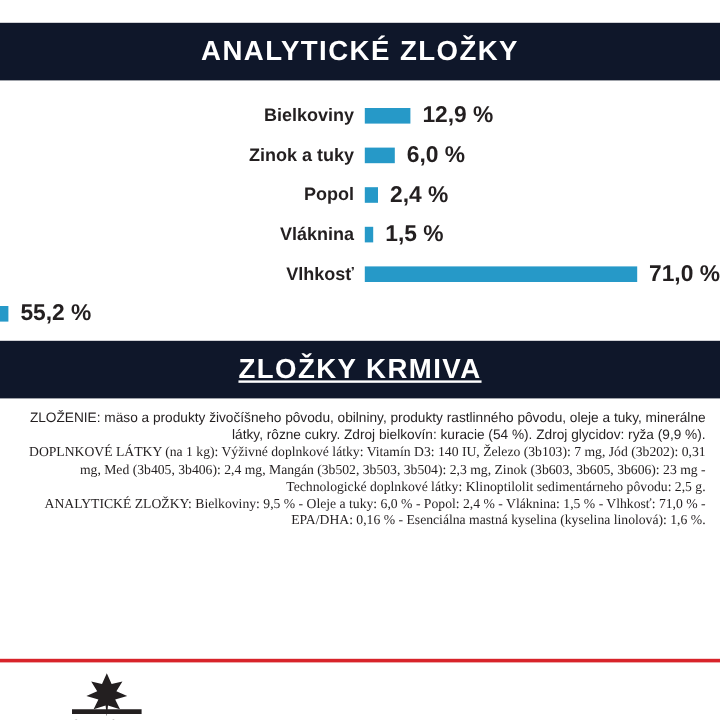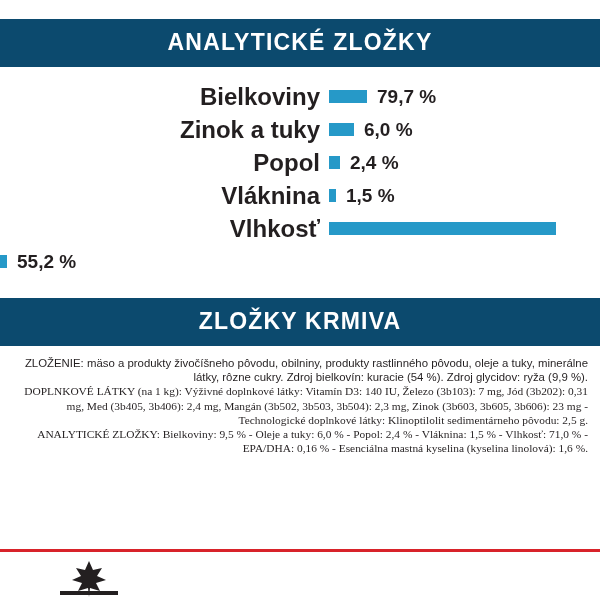--- a/index.html
+++ b/index.html
@@ -18,55 +18,54 @@
 
   .page {
     width: 600px;
     height: 600px;
     position: relative;
     box-sizing: border-box;
   }
 
   
   .section-bar {
-    background: #0c4a6e;
+    background: #0f172a;
     color: #ffffff;
     text-align: center;
     font-weight: bold;
     letter-spacing: 1.2px;
     font-size: 23px;
     padding: 10px 0 11px 0;
     text-transform: uppercase;
   }
   .bar-analytical {
     margin-top: 19px;
   }
   .bar-composition {
-    margin-top: 14px;
+    text-decoration: underline;
   }
 
   
   .analytics {
     padding: 13px 0 6px 0;
   }
   .arow {
     display: flex;
     align-items: center;
     height: 33px;
   }
   .arow .alabel {
     width: 304px;
     text-align: right;
-    font-size: 24px;
+    font-size: 15px;
     font-weight: bold;
     color: #231f20;
     padding-right: 9px;
     box-sizing: border-box;
     white-space: nowrap;
-    margin-left: 25px;
   }
   .arow .abarwrap {
     flex: 0 0 auto;
     display: flex;
     align-items: center;
     height: 100%;
   }
   .arow .abar {
     height: 13px;
     background: #2699c8;
@@ -121,21 +120,21 @@
 <div class="page">
 
   <div class="section-bar bar-analytical">ANALYTICKÉ ZLOŽKY</div>
 
   <div class="analytics">
 
     <div class="arow">
       <div class="alabel">Bielkoviny</div>
       <div class="abarwrap">
         <div class="abar" style="width:38px;"></div>
-        <div class="aval">79,7 %</div>
+        <div class="aval">12,9 %</div>
       </div>
     </div>
 
     <div class="arow">
       <div class="alabel">Zinok a tuky</div>
       <div class="abarwrap">
         <div class="abar" style="width:25px;"></div>
         <div class="aval">6,0 %</div>
       </div>
     </div>
@@ -153,20 +152,21 @@
       <div class="abarwrap">
         <div class="abar" style="width:7px;"></div>
         <div class="aval">1,5 %</div>
       </div>
     </div>
 
     <div class="arow">
       <div class="alabel">Vlhkosť</div>
       <div class="abarwrap">
         <div class="abar" style="width:227px;"></div>
+        <div class="aval">71,0 %</div>
       </div>
     </div>
 
     <div class="arow">
       <div class="abarwrap">
         <div class="abar" style="width:7px;"></div>
         <div class="aval">55,2 %</div>
       </div>
     </div>
 

